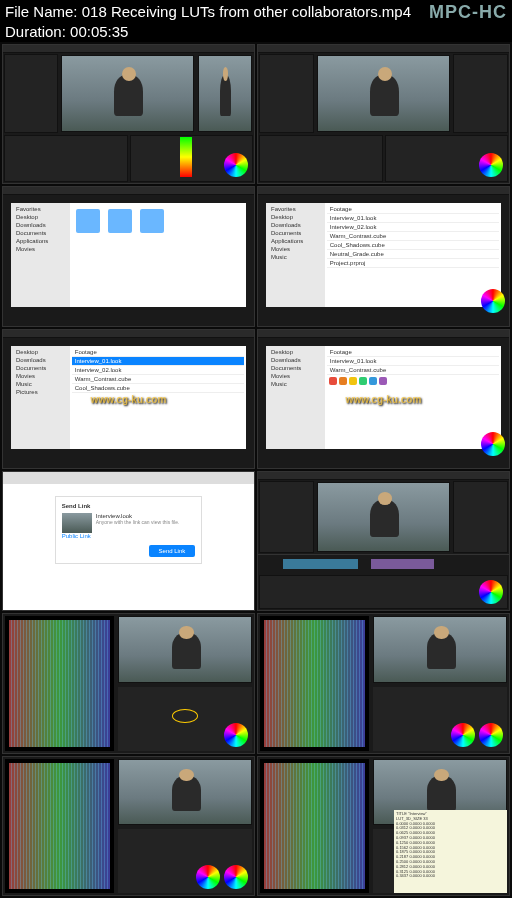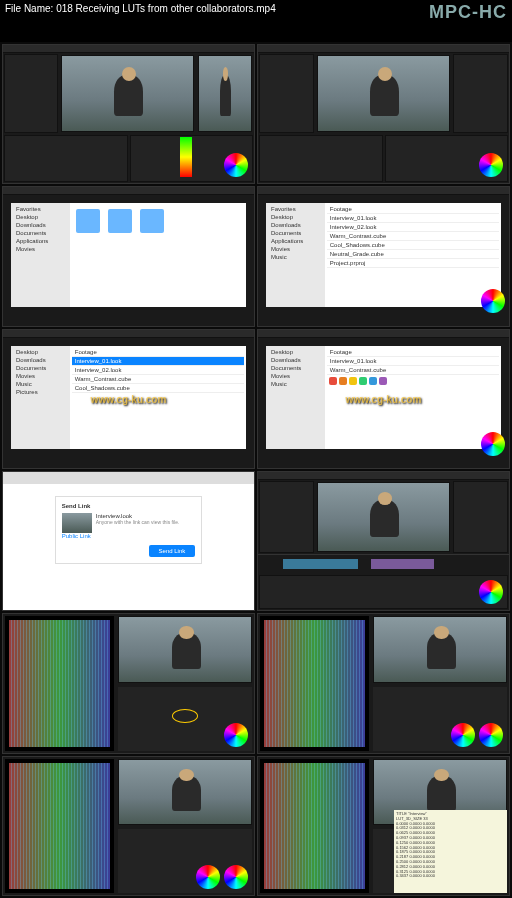--- a/index.html
+++ b/index.html
@@ -1,19 +1,19 @@
 <!DOCTYPE html>
 <html><head>
 <meta charset="utf-8">
 <style>
   * { margin: 0; padding: 0; box-sizing: border-box; }
   body { background: #1a1a1a; font-family: Arial, sans-serif; font-size: 9px; color: #ccc; width: 512px; height: 898px; overflow: hidden; }
   
   .header { background: #000; color: #fff; padding: 2px 5px; display: flex; justify-content: space-between; align-items: flex-start; height: 42px; }
-  .header-left { font-size: 10px; line-height: 1.3; }
+  .header-left { font-size: 15px; line-height: 1.3; }
   .header-right { font-size: 18px; color: #8aa; font-weight: bold; letter-spacing: 1px; }
   
   .grid { display: grid; grid-template-columns: 1fr 1fr; grid-template-rows: repeat(6, 1fr); gap: 2px; padding: 2px; height: 856px; background: #0a0a0a; }
   
   .thumb { background: #1e1e1e; position: relative; overflow: hidden; border: 1px solid #333; }
   .thumb-bar { height: 8px; background: #2a2a2a; border-bottom: 1px solid #111; }
   
   
   .dark-ui { background: #1a1a1a; height: 100%; display: flex; flex-direction: column; }
   .dark-row { display: flex; flex: 1; }
@@ -72,20 +72,21 @@
   
   .color-swatches { display: flex; gap: 2px; padding: 2px; }
   .sw { width: 8px; height: 8px; border-radius: 2px; }
 </style>
 </head>
 <body>
 
 <div class="header">
   <div class="header-left">
     <div><span>File Name:</span> <span>018 Receiving LUTs from other collaborators.mp4</span></div>
+    <div><span>Duration:</span> <span>00:05:35</span></div>
   </div>
   <div class="header-right">MPC-HC</div>
 </div>
 
 <div class="grid">
 
   <div class="thumb">
     <div class="dark-ui">
       <div class="thumb-bar"></div>
       <div class="dark-row">

